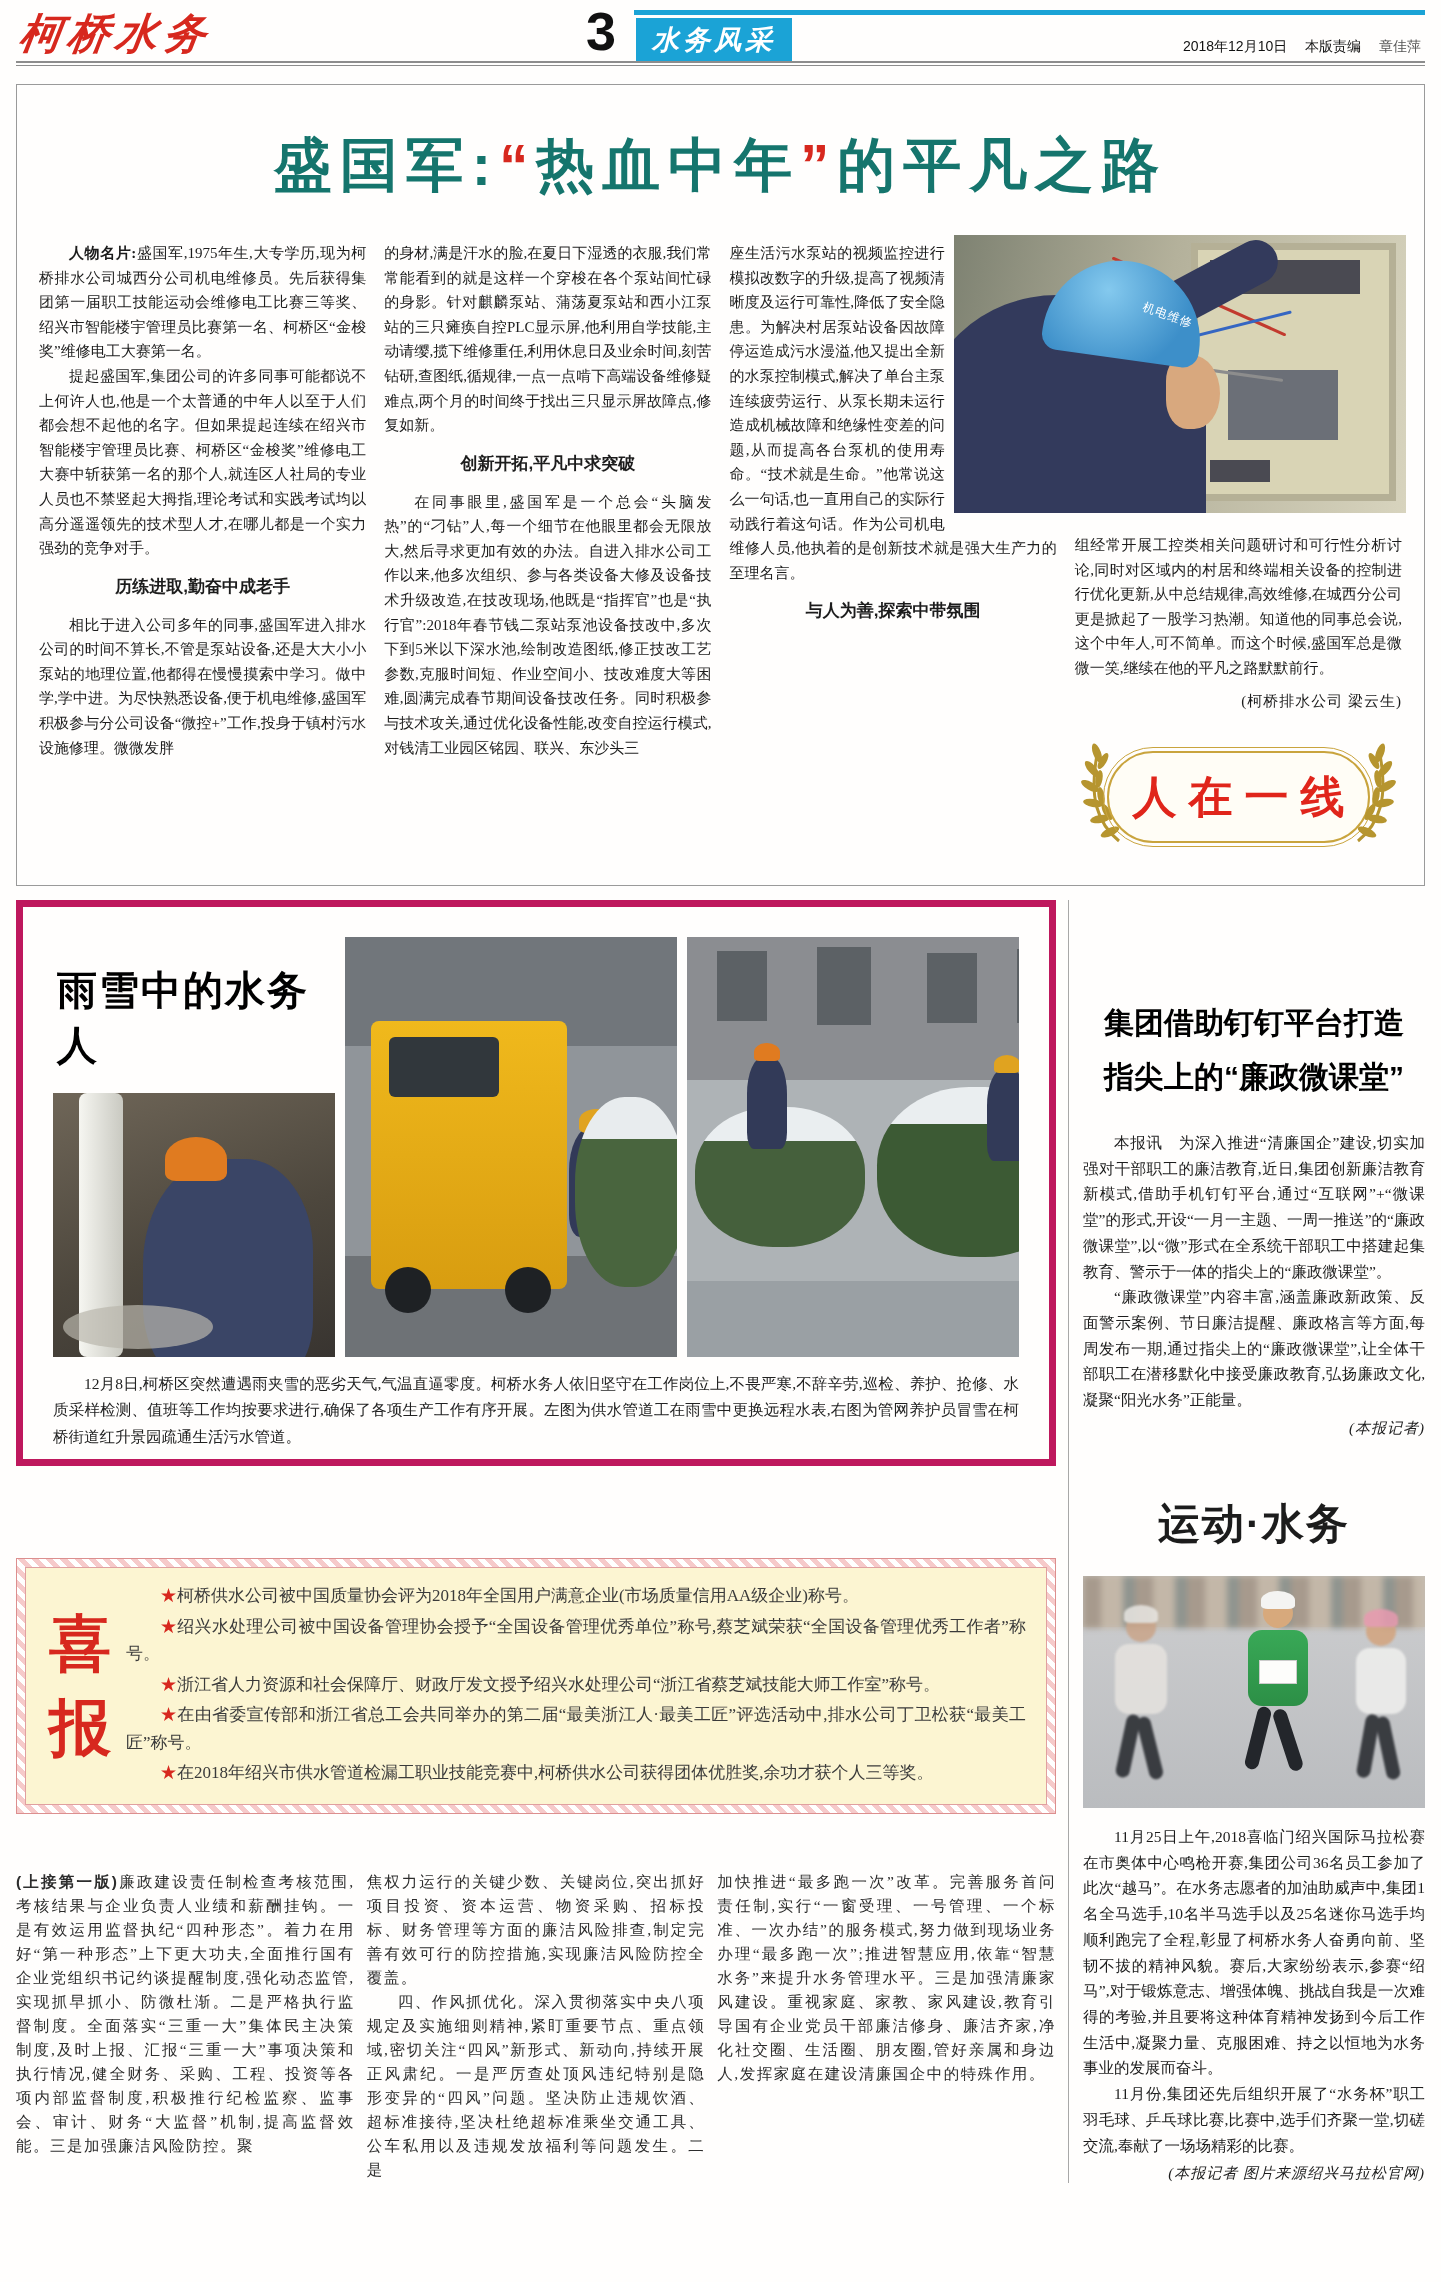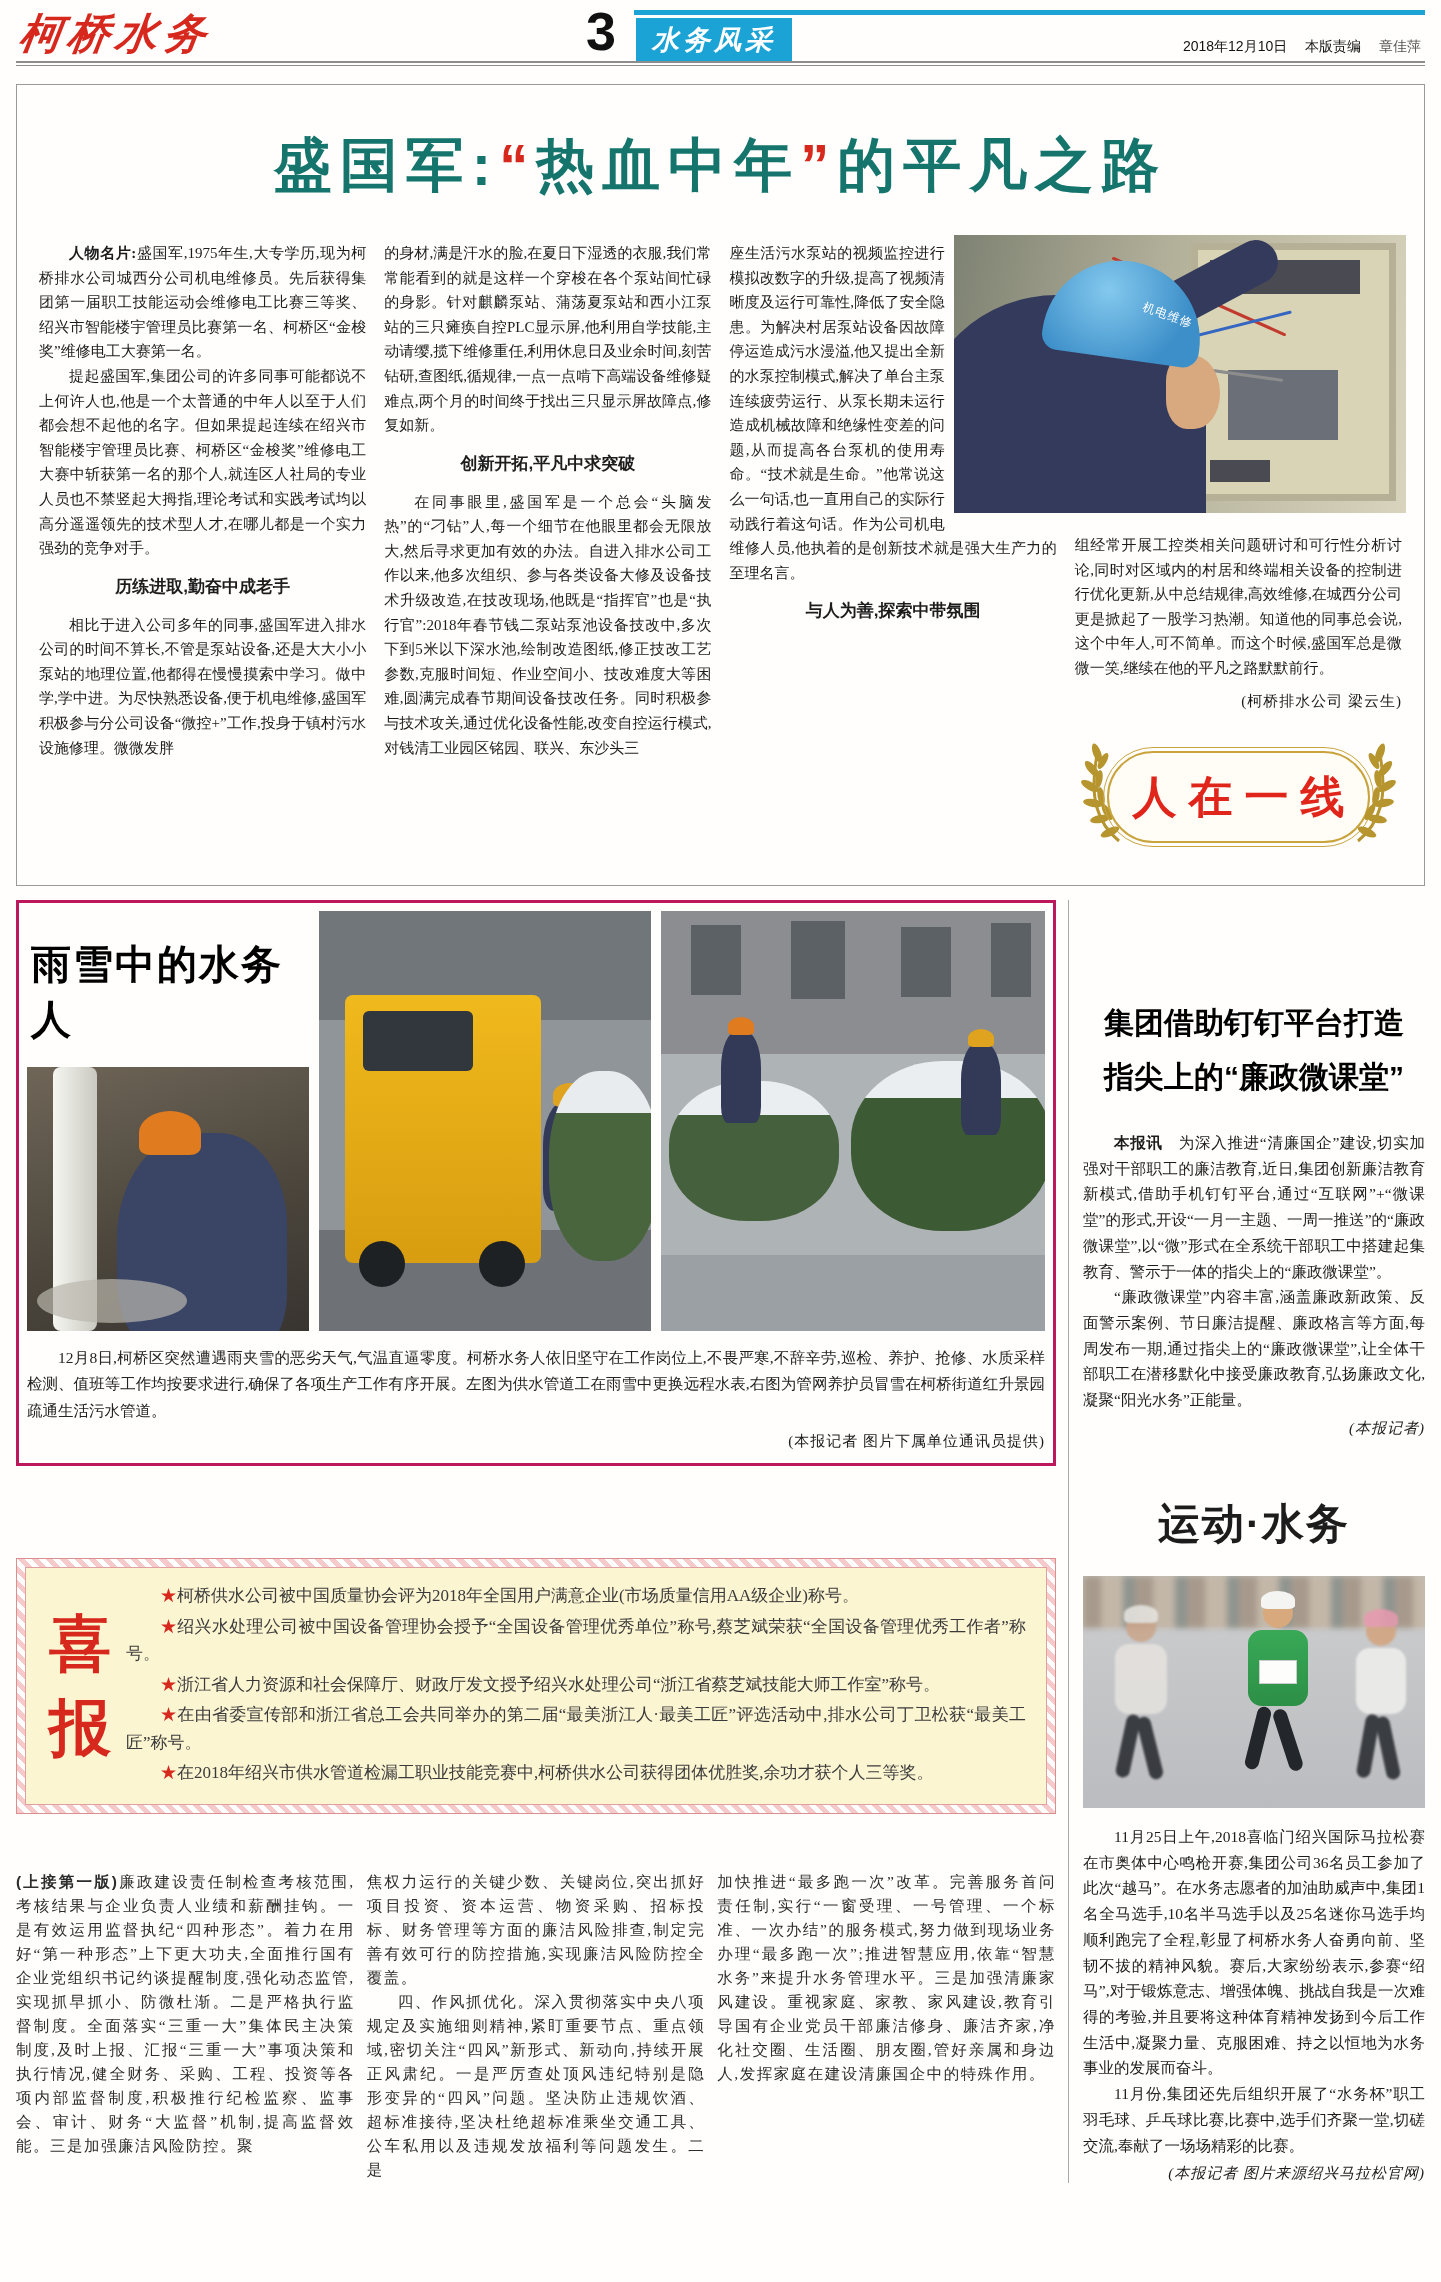--- a/index.html
+++ b/index.html
@@ -68,21 +68,21 @@
   .laurel { position:absolute; width:48px; height:104px; top:-2px; }
   .laurel-l { left:0; }
   .laurel-r { right:0; transform:scaleX(-1); }
 
   
   .mid-flex { display:flex; padding:0 16px; align-items:stretch; }
   .left-main { width:1040px; }
   .right-strip { flex:1; border-left:1px solid #a8a8a8; margin-left:12px; padding-left:14px; }
 
   
-  .snow-box { border:3px solid #be185d; padding:8px; height:566px; overflow:hidden; }
+  .snow-box { border:7px solid #be185d; padding:30px; height:566px; overflow:hidden; }
   .snow-top { display:flex; gap:10px; }
   .snow-left { width:282px; display:flex; flex-direction:column; }
   .snow-title { font-family:"Liberation Sans","DejaVu Sans",sans-serif; font-weight:bold; font-size:40px;
               letter-spacing:2px; padding:26px 0 20px 4px; color:#000; }
   .photo { position:relative; overflow:hidden; }
   .photoA { flex:1; background:linear-gradient(160deg,#6f6658 0%,#4d473d 55%,#383430 100%); }
   .pa-pipe { position:absolute; left:26px; top:0; width:44px; height:100%;
               background:linear-gradient(90deg,#f6f6f1,#c9c9c1); border-radius:8px; }
   .pa-worker { position:absolute; right:22px; top:66px; width:170px; height:230px; background:#3a4566;
               border-radius:46% 40% 30% 36%; }
@@ -123,21 +123,21 @@
   .cont-col { flex:1; text-align:justify; }
   .cont-col p { text-indent:0; }
   .cont-col p.indent { text-indent:2em; }
   .cont-label { font-family:"Liberation Sans","DejaVu Sans",sans-serif; font-weight:bold; }
 
   
   .dt-headline { font-family:"Liberation Sans","DejaVu Sans",sans-serif; font-weight:bold; font-size:30px;
               line-height:1.8; text-align:center; margin-top:96px; color:#000; }
   .dt-body { margin-top:26px; font-size:15.5px; line-height:1.66; text-align:justify; }
   .dt-body p { text-indent:2em; }
-  .dt-lead-label { font-family:"Liberation Sans","DejaVu Sans",sans-serif; font-weight:bold; margin-right:16px; }
+  .dt-lead-label { font-family:"Liberation Sans","DejaVu Sans",sans-serif; font-weight:normal; margin-right:16px; }
   .byline-r { text-align:right; font-size:15px; margin-top:6px; letter-spacing:1px;font-style:italic; }
   .sports-headline { font-family:"Liberation Sans","DejaVu Sans",sans-serif; font-weight:bold; font-size:42px;
               text-align:center; letter-spacing:2px; margin-top:58px; }
   .sports-photo { margin-top:24px; height:232px; position:relative; overflow:hidden;
               background:linear-gradient(#c4bfb6 0%,#c4bfb6 22%,#c9cacc 22%,#babcbf 100%); }
   .mp-crowd { position:absolute; left:0; right:0; top:0; height:52px;
               background:repeating-linear-gradient(90deg,#a79a8d 0 18px,#c3b7a8 18px 40px,#8f948f 40px 52px);
               filter:blur(3px); }
   .mp-run { position:absolute; }
   .mp-head { width:30px; height:30px; background:#d7a97c; border-radius:50%; margin:0 auto; position:relative; }

